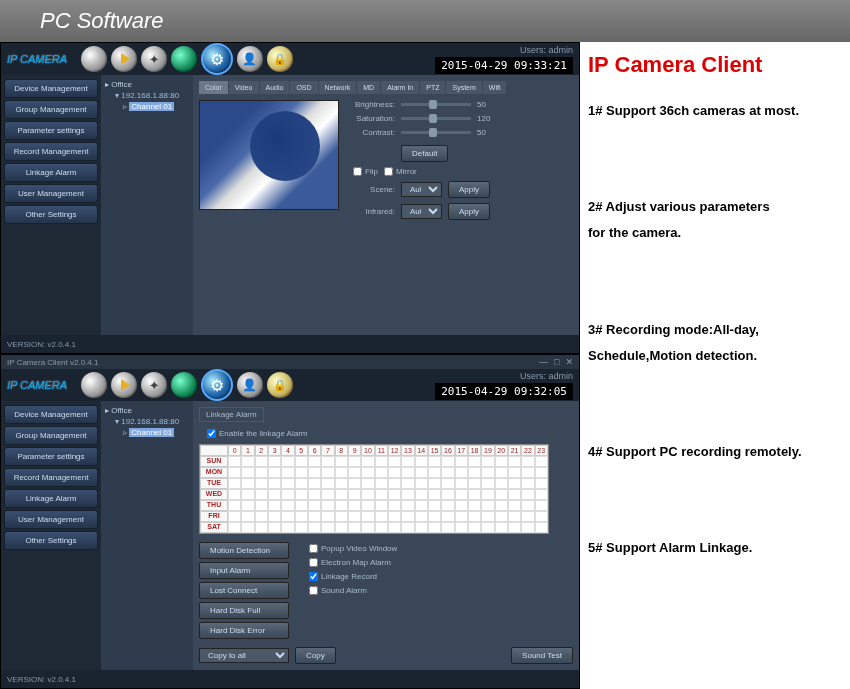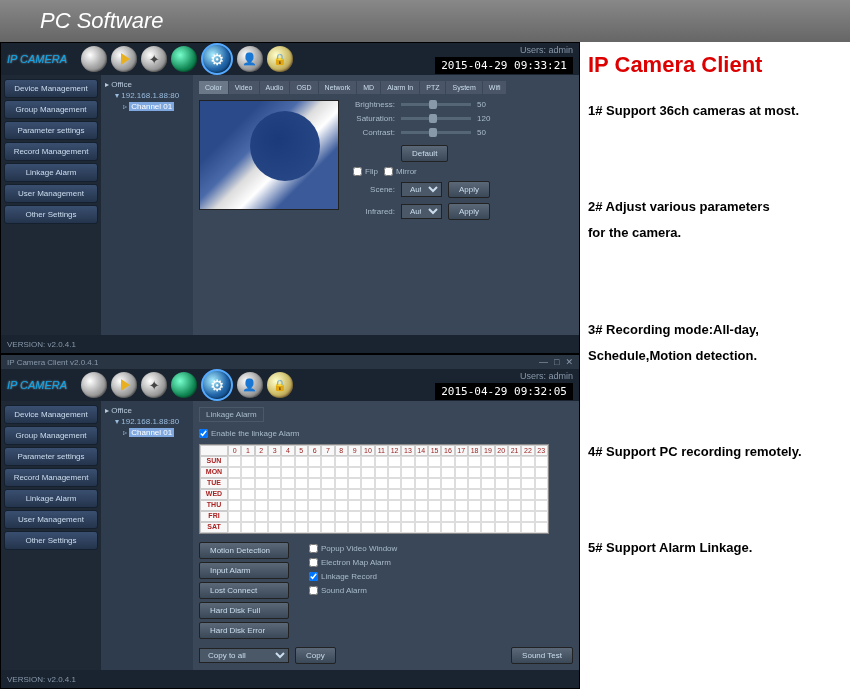--- a/index.html
+++ b/index.html
@@ -208,21 +208,21 @@
       <div class="side-btn">User Management</div>
       <div class="side-btn">Other Settings</div>
     </div>
     <div class="tree">
       <div class="tree-node">▸ <span>Office</span></div>
       <div class="tree-node tree-child">▾ <span>192.168.1.88:80</span></div>
       <div class="tree-node tree-child" style="padding-left:18px">▹ <span class="tree-sel">Channel 01</span></div>
     </div>
     <div class="content linkage-panel">
       <div class="linkage-title">Linkage Alarm</div>
-      <label class="chk" style="margin:4px 0 6px">
+      <label class="chk" style="margin:4px 8px 6px">
               <input type="checkbox" checked="" style="">
               <span>Enable the linkage Alarm</span>
             </label>
       <div class="schedule">
         <div class="sched-head" id="sched-head">
                 <div class="dy"></div>
                 <div class="hr">0</div>
                 <div class="hr">1</div>
                 <div class="hr">2</div>
                 <div class="hr">3</div>

